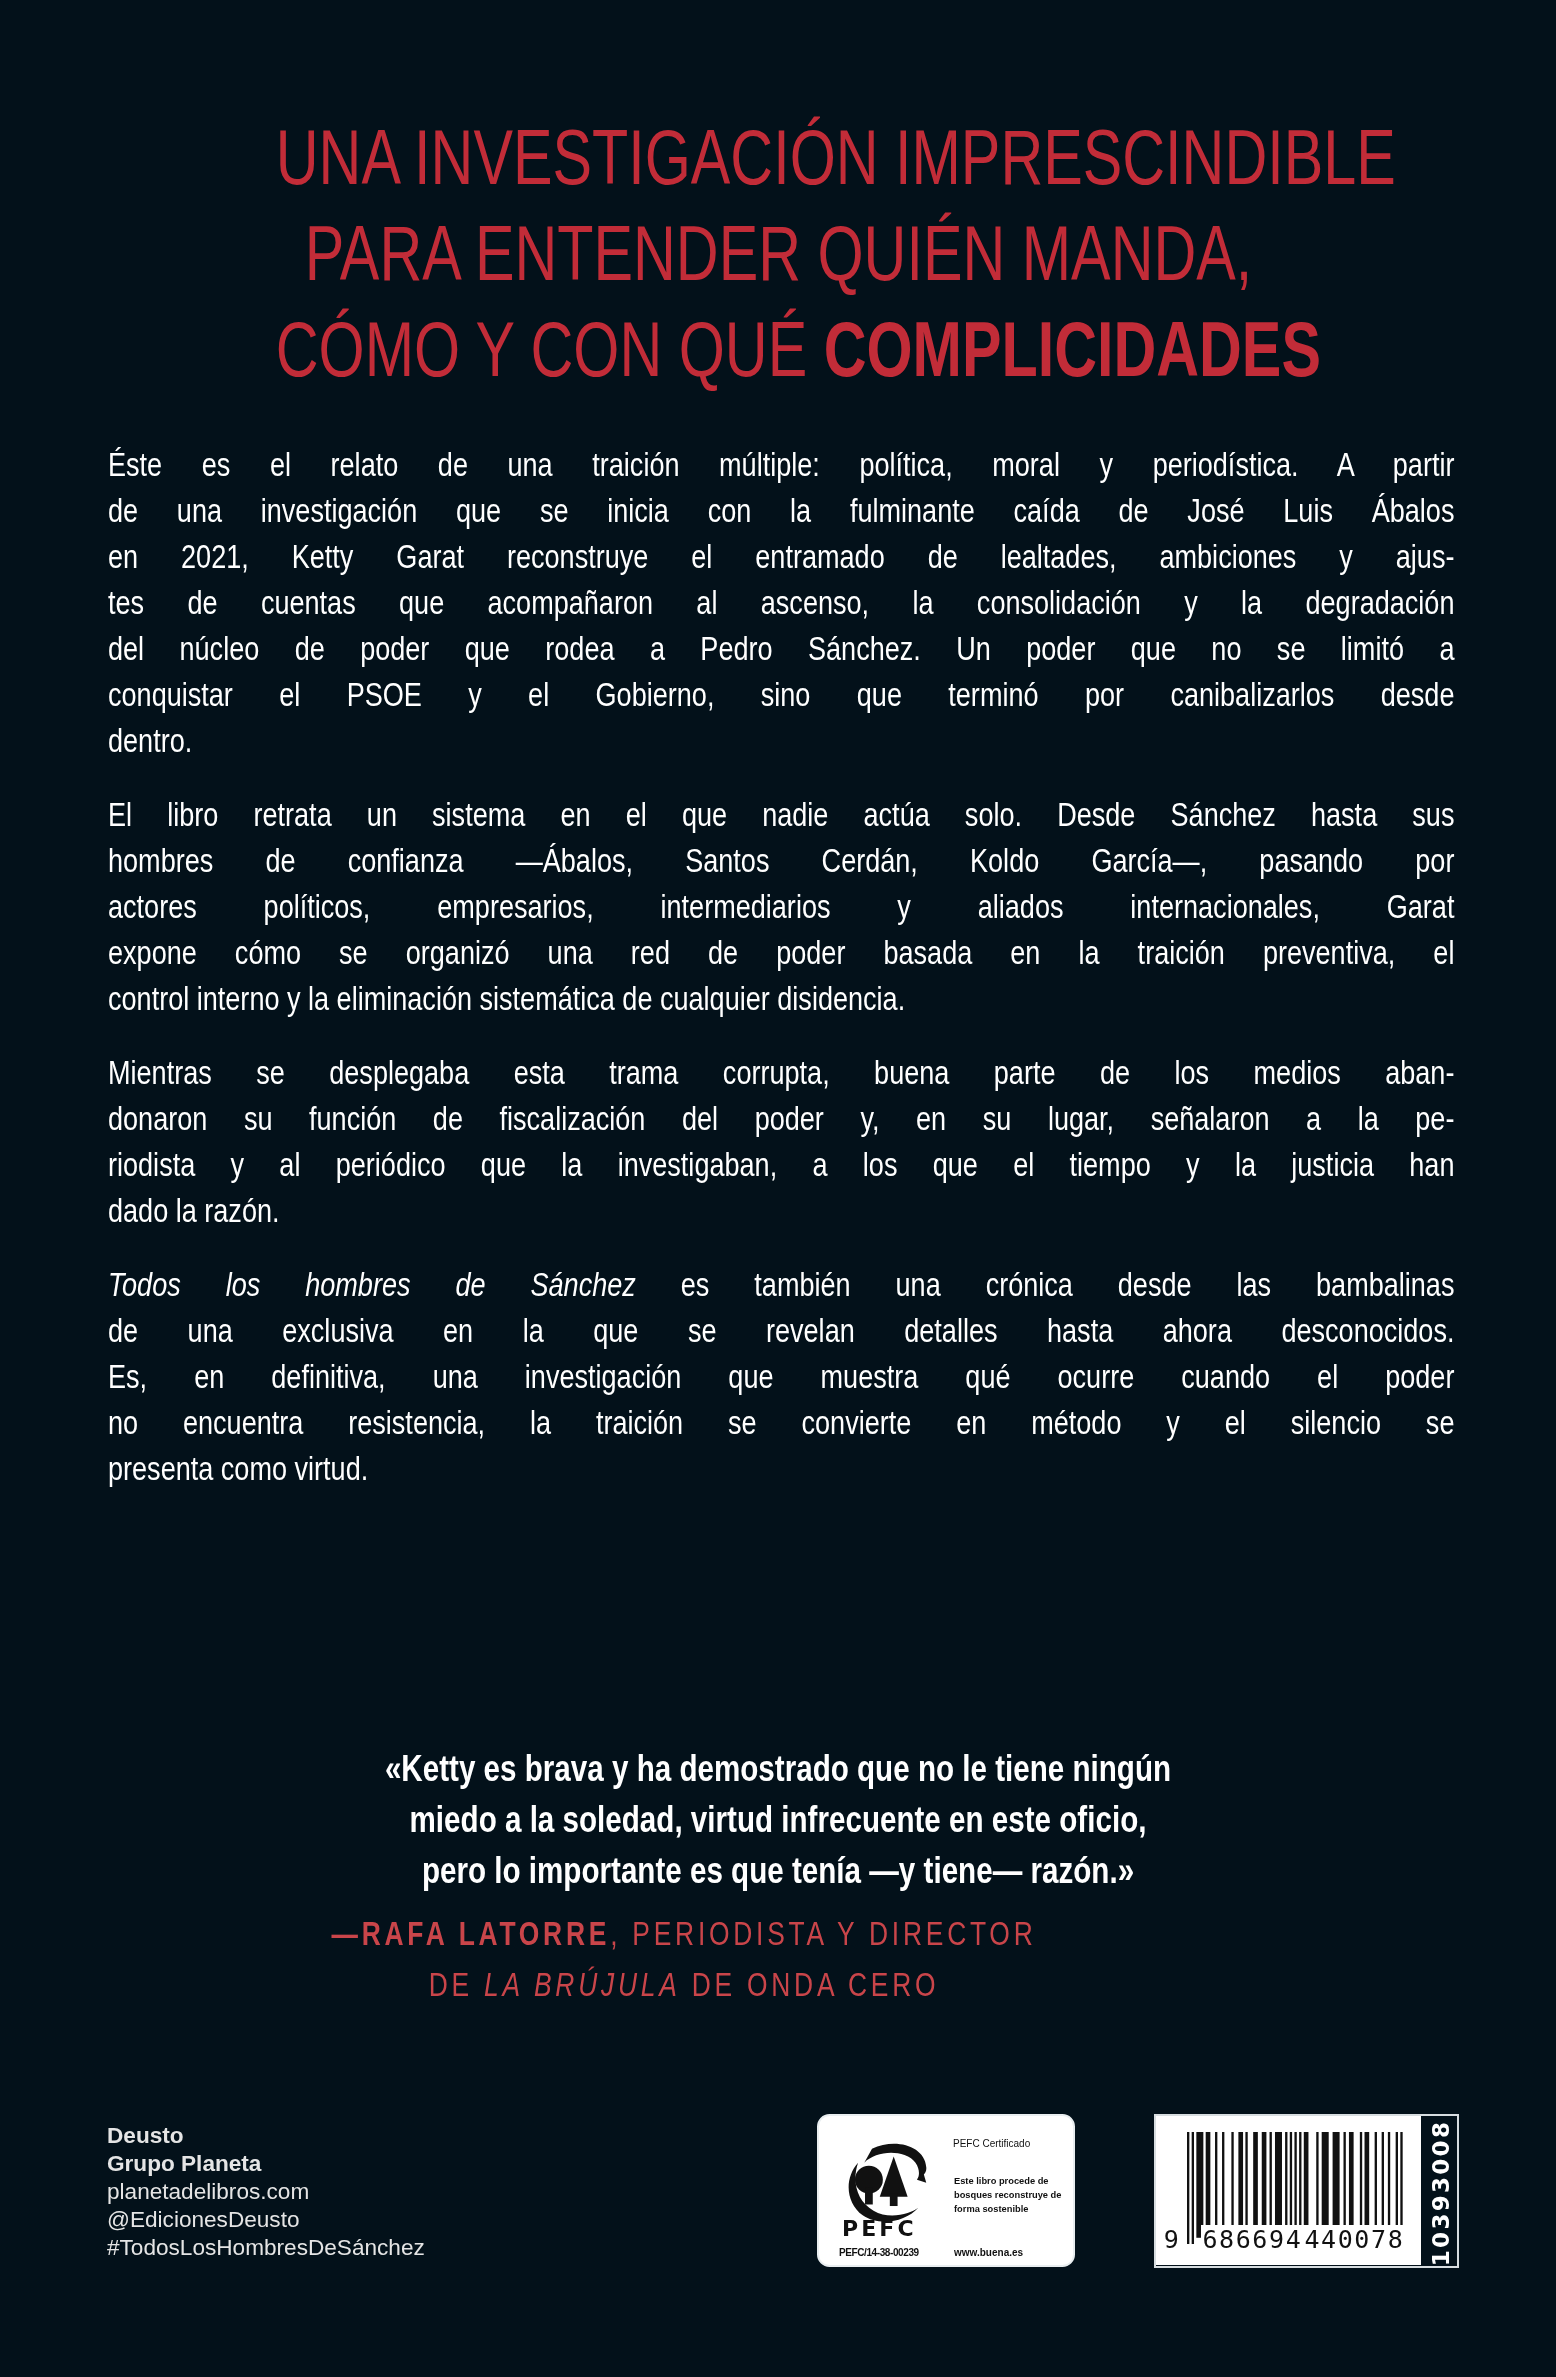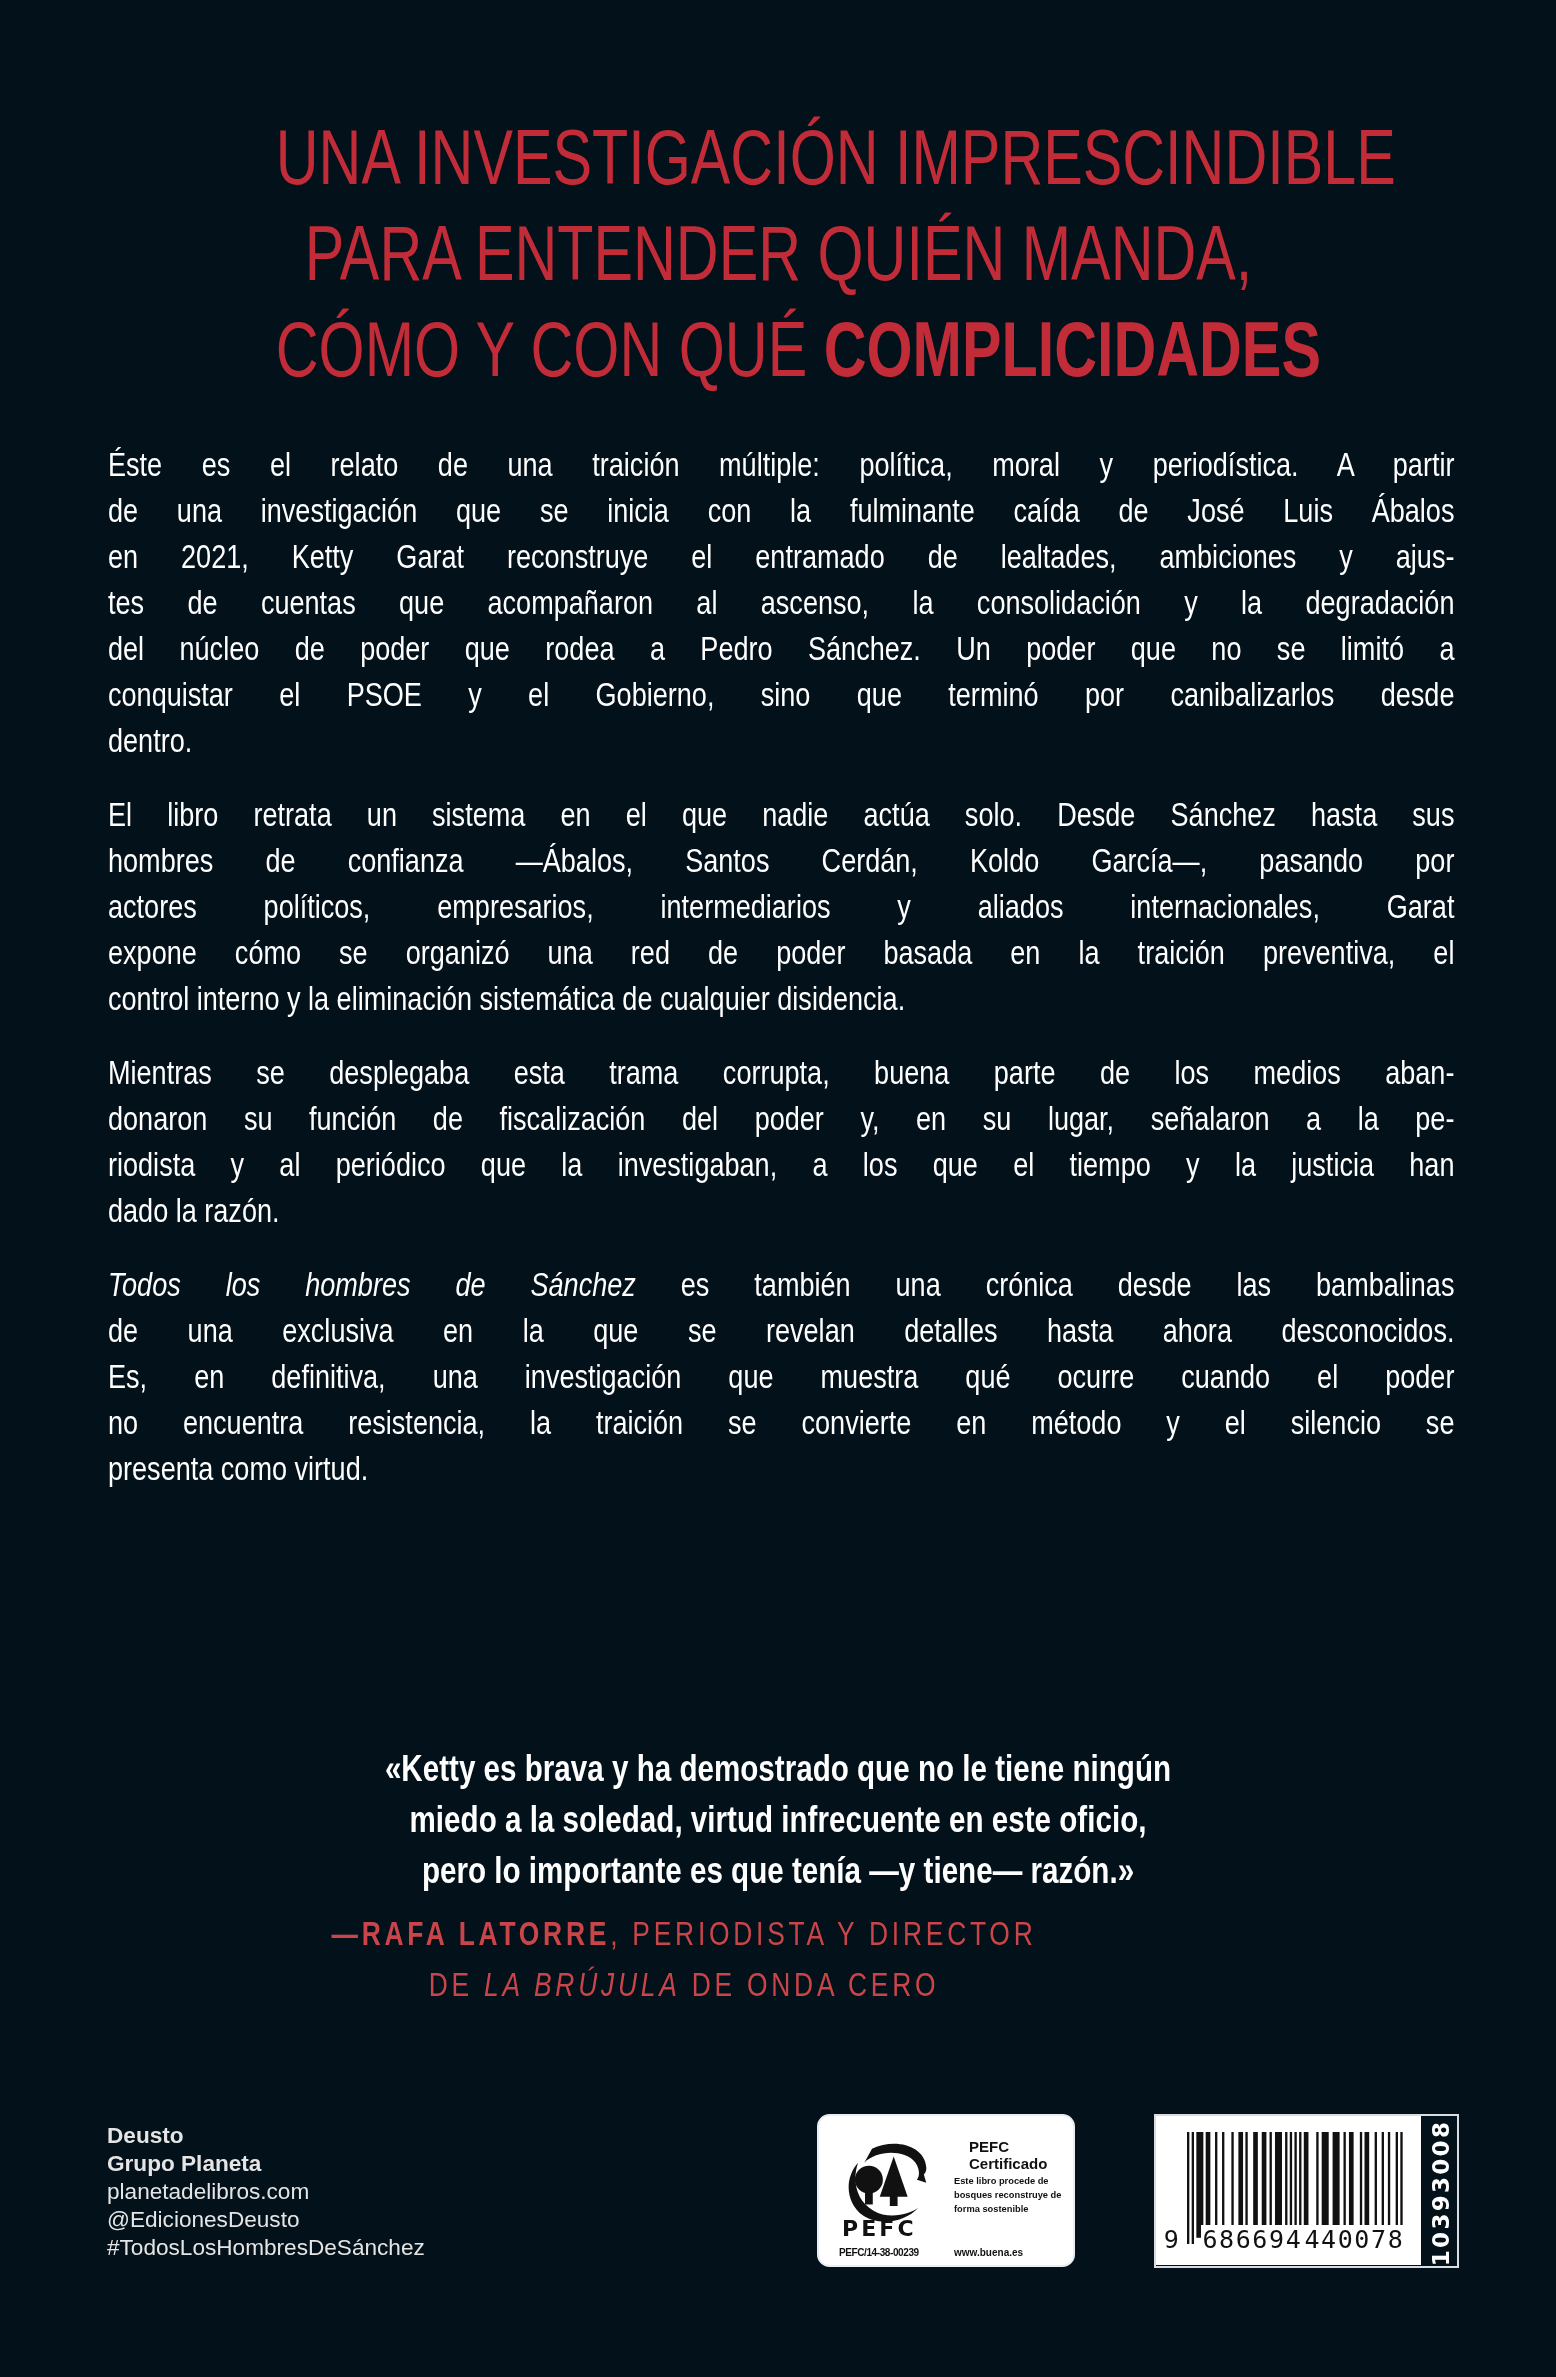--- a/index.html
+++ b/index.html
@@ -116,21 +116,21 @@
   .pefc-logo { position: absolute; left: 22px; top: 23px; width: 93px; height: 86px; }
   .pefc-wordmark {
     position: absolute; left: 23px; top: 100px;
     font-family: "DejaVu Sans", sans-serif;
     font-weight: bold; font-size: 22px; letter-spacing: 3.1px;
   }
   .pefc-code {
     position: absolute; left: 20px; top: 131px;
     font-size: 10px; font-weight: bold; letter-spacing: -0.4px;
   }
-  .pefc-title { position: absolute; left: 150px; top: 22px; font-size: 15px; font-weight: bold; }
+  .pefc-title { position: absolute; left: 134px; top: 22px; font-size: 10px; font-weight: normal; }
   .pefc-desc { position: absolute; left: 135px; top: 58px; font-size: 9.3px; line-height: 14px; font-weight: bold; width: 117px; }
   .pefc-url { position: absolute; left: 135px; top: 131px; font-size: 10px; font-weight: bold; }
 
   .barcode {
     position: absolute;
     left: 1154px;
     top: 2114px;
     width: 305px;
     height: 154px;
     border: 2.3px solid #d7dde0;

